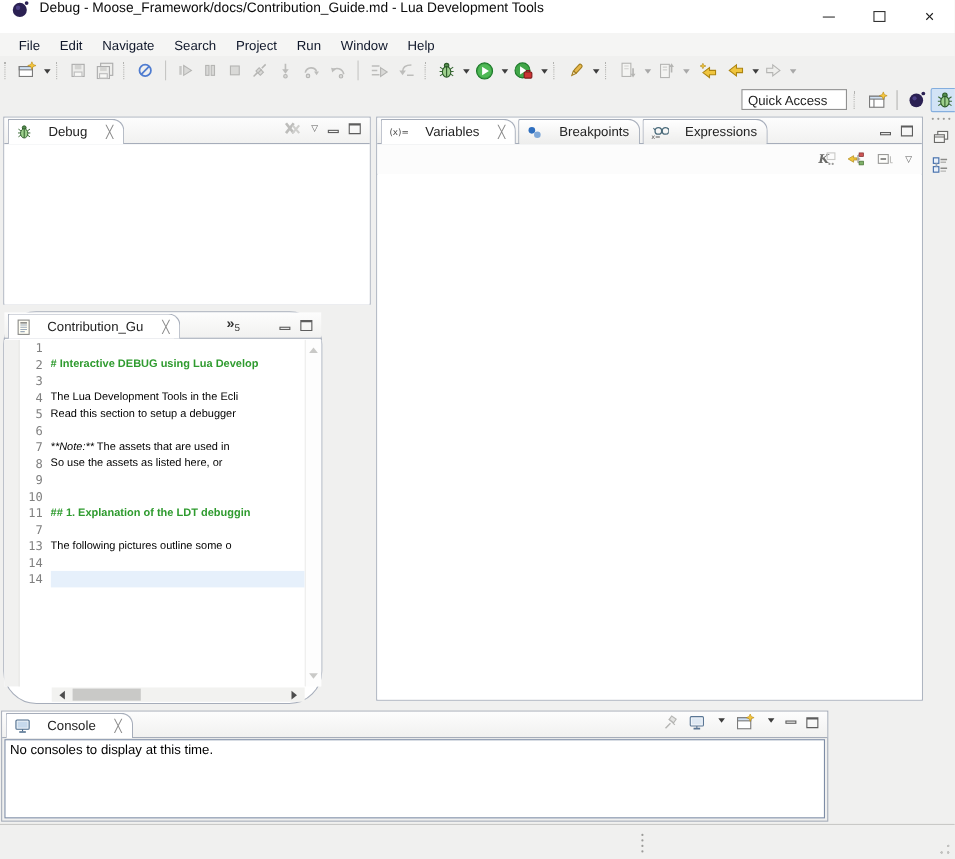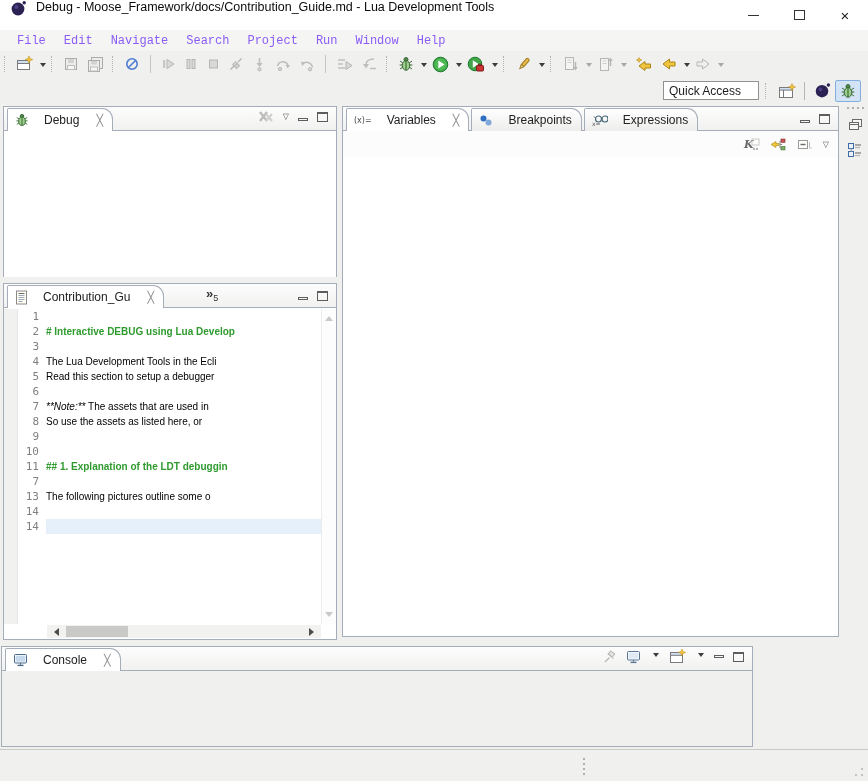--- a/index.html
+++ b/index.html
@@ -19,37 +19,37 @@
   .wcontrols { margin-left:auto; display:flex; height:30px; }
   .wbtn { width:46px; height:30px; display:flex; align-items:center; justify-content:center;
           color:#1a1a1a; font-size:13px; }
   .wbtn .mini { width:11px; height:1px; background:#333; display:block; }
   .wbtn .maxi { width:11px; height:10px; border:1px solid #333; display:block; }
   .wbtn .clos { font-size:15px; font-weight:300; line-height:1; }
 
   
   .menubar { position:absolute; top:30px; left:0; width:868px; height:21px; background:#f5f5f4;
              display:flex; align-items:center; padding-left:8px; }
-  .menu-item { padding:2px 9px; color:#8b5cf6;font-family:Liberation Mono, monospace; }
+  .menu-item { padding:2px 9px; color:#0f172a; }
 
   
   .toolbar { position:absolute; top:51px; left:0; width:868px; height:26px; background:#f0f0ef;
              display:flex; align-items:center; padding-left:2px; }
   .toolbar2 { position:absolute; top:77px; left:0; width:868px; height:27px; background:#f0f0ef;
               display:flex; align-items:center; }
   .tgroup { display:flex; align-items:center; height:24px; padding:0 2px; }
   .handle { width:3px; height:16px; border-left:1px dotted #b3b3b1; margin:0 3px 0 2px; }
   .vsep { width:1px; height:18px; background:#c6c6c4; margin:0 4px; }
   .tbtn { display:flex; align-items:center; height:22px; padding:0 3px; border:1px solid transparent; border-radius:2px; }
   .dd { width:0; height:0; border:3px solid transparent; border-top:4px solid #3c3c3c; margin:4px 1px 0 3px; }
   .dd.dis { border-top-color:#a8a8a8; }
 
   
   .qa { width:96px; height:19px; border:1px solid #919191; background:#fff; display:flex;
-        align-items:center; padding-left:5px; color:#1c1c1c; }
+        align-items:center; padding-left:5px; color:#1c1c1c;margin-left:11px; }
   .pbtn { width:26px; height:22px; display:flex; align-items:center; justify-content:center;
           border:1px solid transparent; border-radius:2px; }
   .pbtn.active { background:#d2e3f6; border-color:#84aede; }
   .psep { width:1px; height:18px; background:#b5b5b3; margin:0 4px; }
 
   
   .panel { position:absolute; border:1px solid #a6adba; background:#fff; }
   .tabrow { height:24px; display:flex; align-items:flex-end; background:linear-gradient(#fdfdfd,#f1f1f0);
             border-bottom:1px solid #a6adba; position:relative; }
   .tab { height:23px; display:flex; align-items:center; gap:15px; padding:0 9px 0 7px;
@@ -64,21 +64,21 @@
   .ico-max { width:11px; height:10px; border:1px solid #5d5d5d; border-top:2px solid #5d5d5d; display:block; }
   .vmenu { color:#5a5a5a; font-size:8px; line-height:1; }
 
   
   .debug-panel  { left:3px;   top:106px; width:334px; height:171px; }
   .vars-panel   { left:342px; top:106px; width:497px; height:531px; }
   .viewbar { height:27px; display:flex; align-items:center; justify-content:flex-end; gap:10px;
              background:#fcfcfc; padding-right:9px; }
 
   
-  .editor-panel { left:3px; top:283px; width:334px; height:357px; }
+  .editor-panel { left:3px; top:283px; width:290px; height:357px;border-radius:30px; }
   .chev-more { display:flex; align-items:flex-start; margin-left:42px; padding-bottom:4px; color:#333;
                font-weight:bold; font-size:13px; }
   .chev-more sub { font-size:9px; font-weight:normal; margin-top:7px; }
   .code-wrap { position:absolute; top:25px; left:0; right:0; bottom:15px; display:flex; background:#fff; }
   .annot-ruler { width:14px; background:#f1f1f0; border-right:1px solid #e4e4e2; }
   .gutter { width:28px; background:#fff; }
   .gutter .ln { height:15px; text-align:right; padding-right:7px; color:#808080;
                 font-family:"DejaVu Sans Mono", monospace; font-size:11px; line-height:15px; }
   .text-col { flex:1; overflow:hidden; position:relative; }
   .lt { height:15px; line-height:15px; white-space:pre; font-family:Liberation Sans, sans-serif;
@@ -648,20 +648,23 @@
           <rect x="1.5" y="3.5" width="12" height="10" fill="#fff" stroke="#7a7a7a"></rect>
           <rect x="1.5" y="3.5" width="12" height="2.8" fill="#cfe0f3" stroke="#7a7a7a"></rect>
           <polygon points="13,0 14,2.4 16.6,3.4 14,4.4 13,6.8 12,4.4 9.4,3.4 12,2.4" fill="#f4c63f" stroke="#b8860b" stroke-width="0.5"></polygon>
         </svg>
       </span>
       <span class="dd" style="margin-top:0"></span>
       <span class="ico-min" style="margin-top:0"></span>
       <span class="ico-max"></span>
     </div>
   </div>
+  <div class="console-inner">
+    <span>No consoles to display at this time.</span>
+  </div>
 </div>
 
 <div class="statusbar">
   <div class="sash-dots">
       <i></i>
       <i></i>
       <i></i>
       <i></i>
     </div>
   <div class="grip"></div>

